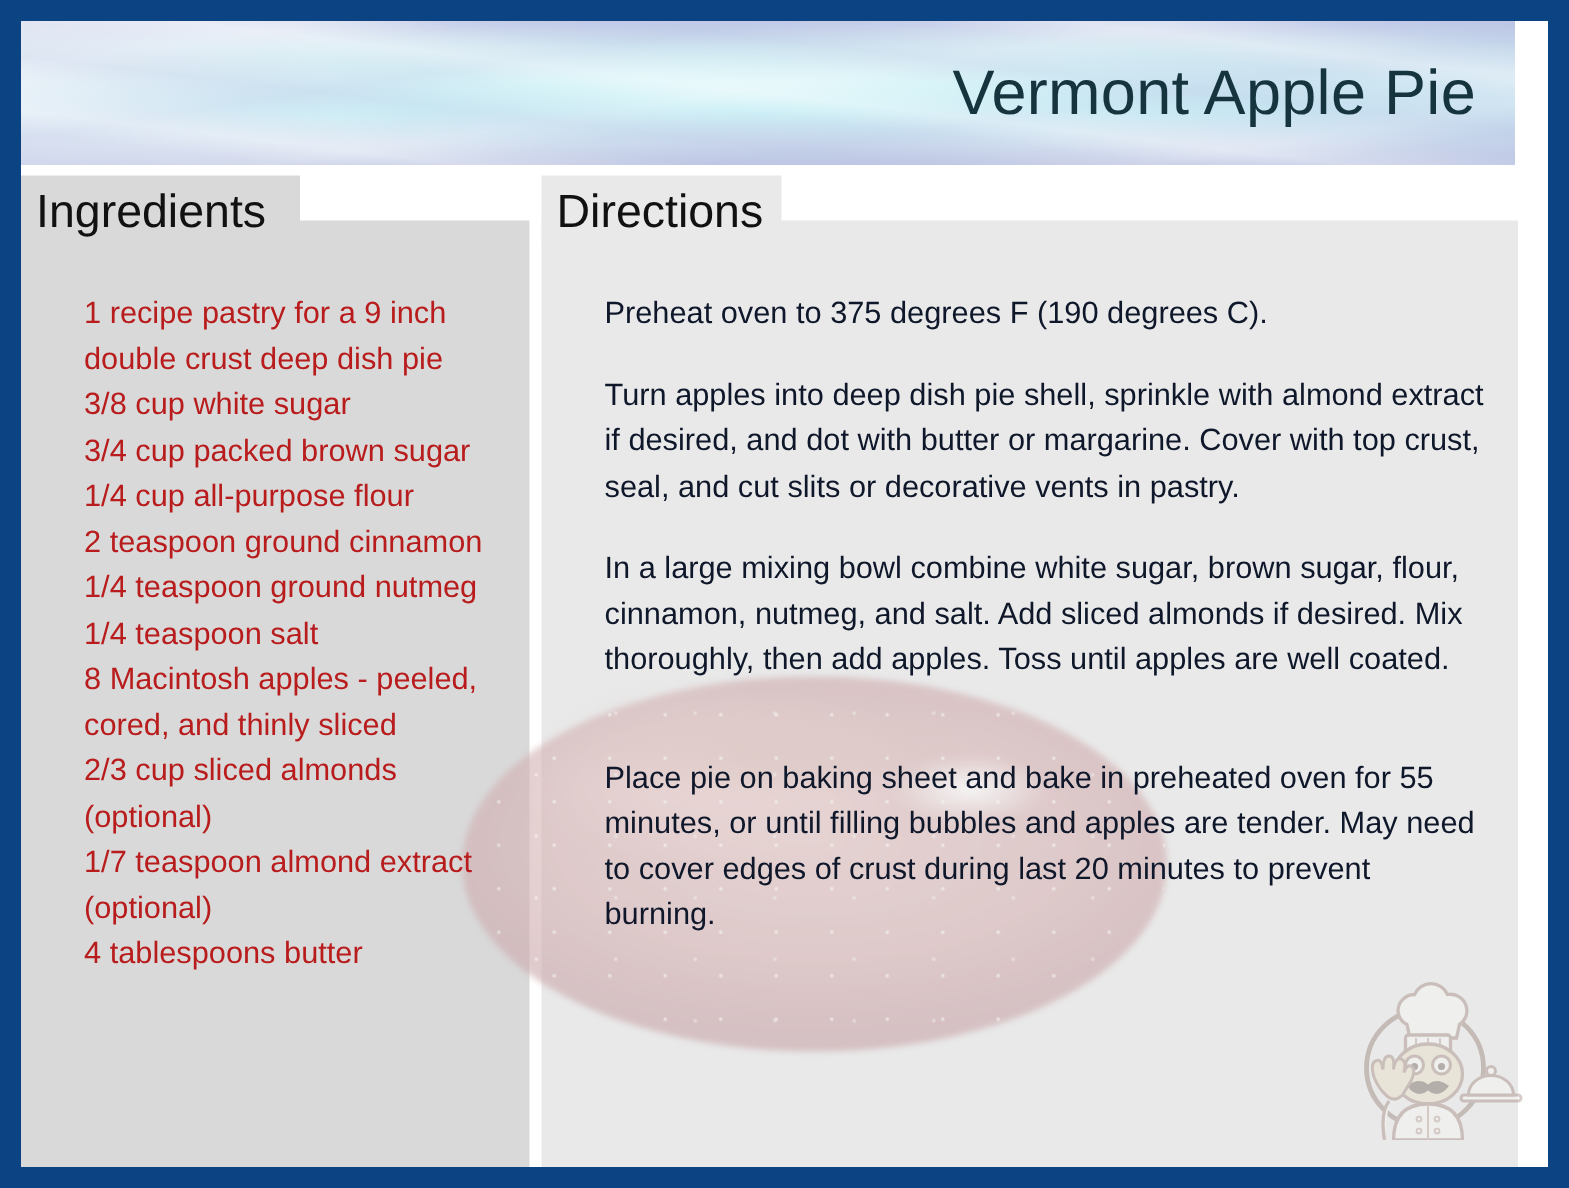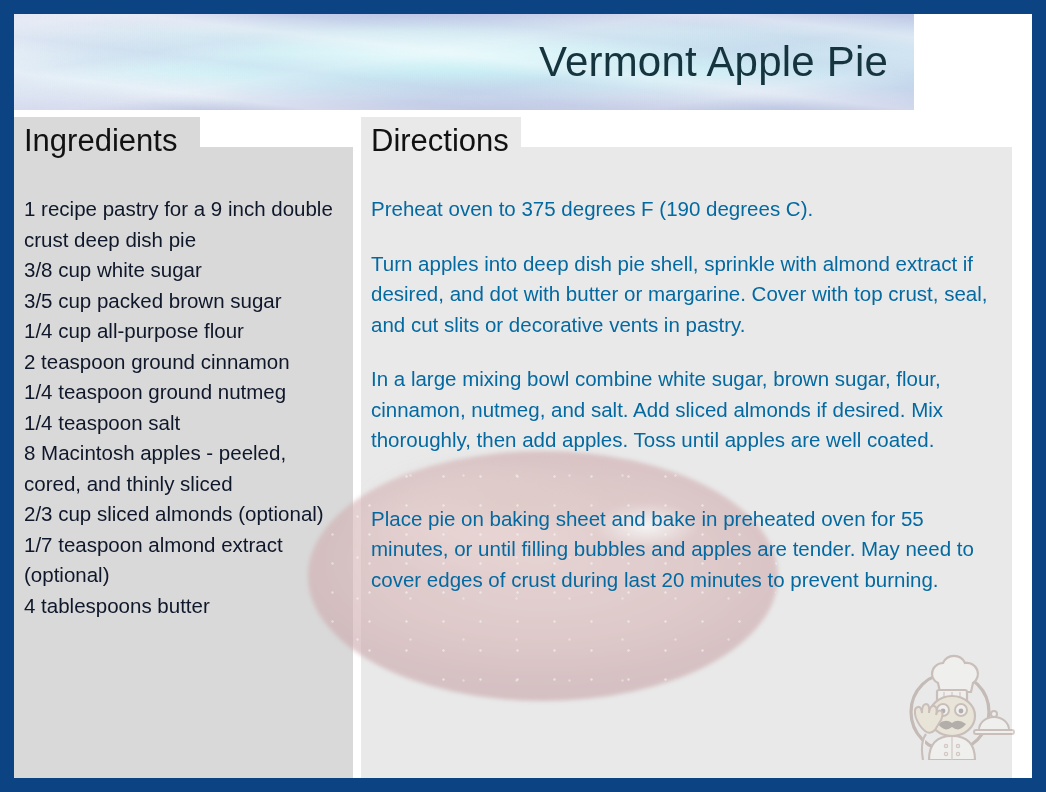--- a/index.html
+++ b/index.html
@@ -19,21 +19,21 @@
     background: #ffffff;
     border: 14px solid #0c4382;
     overflow: hidden;
   }
 
   
   .banner {
     position: absolute;
     left: 0px;
     top: 0px;
-    width: 900px;
+    width: 996px;
     height: 96px;
     background:
       linear-gradient(115deg, rgba(255,255,255,0.55) 0%, rgba(255,255,255,0) 28%),
       linear-gradient(66deg, rgba(183,192,226,0.45) 0%, rgba(183,192,226,0) 22%),
       linear-gradient(-68deg, rgba(186,196,228,0.40) 0%, rgba(186,196,228,0) 30%),
       linear-gradient(180deg, #c7cde9 0%, #d3e9f2 18%, #d8f4f8 42%, #ccf0f6 62%, #cfdcee 86%, #c2c9e4 100%);
     overflow: hidden;
   }
   .banner::before {
     content: "";
@@ -66,20 +66,21 @@
     color: #15343e;
     letter-spacing: 0.2px;
     white-space: nowrap;
     z-index: 2;
   }
 
   
   .panel {
     position: absolute;
     box-sizing: border-box;
+    padding-left: 32px;
   }
   .panel-ingredients {
     left: 0px;
     top: 133px;
     width: 339px;
     height: 631px;
     background: #d9d9d9;
   }
   .panel-directions {
     left: 347px;
@@ -122,30 +123,30 @@
   }
 
   .ing-list {
     margin: 0;
     padding: 0;
     list-style: none;
   }
   .ing-list li {
     font-size: 20.5px;
     line-height: 30.5px;
-    color: #0f172a;
+    color: #b91c1c;
   }
 
   .dir-body {
     padding: 47px 22px 0 10px;
   }
   .dir-p {
     font-size: 20.5px;
     line-height: 30.5px;
-    color: #0369a1;
+    color: #0f172a;
     margin: 0 0 24px 0;
   }
   .dir-p:last-child { margin-bottom: 0; margin-top: 48px; }
 
   
   .apple-wrap {
     position: absolute;
     left: 294px;
     top: 437px;
     width: 470px;
@@ -215,21 +216,21 @@
   </div>
 
   <div class="panel panel-ingredients">
     <div class="head-tab">
       <span class="head-text">Ingredients</span>
     </div>
     <div class="panel-body">
       <ul class="ing-list">
         <li>1 recipe pastry for a 9 inch double crust deep dish pie</li>
         <li>3/8 cup white sugar</li>
-        <li>3/5 cup packed brown sugar</li>
+        <li>3/4 cup packed brown sugar</li>
         <li>1/4 cup all-purpose flour</li>
         <li>2 teaspoon ground cinnamon</li>
         <li>1/4 teaspoon ground nutmeg</li>
         <li>1/4 teaspoon salt</li>
         <li>8 Macintosh apples - peeled, cored, and thinly sliced</li>
         <li>2/3 cup sliced almonds (optional)</li>
         <li>1/7 teaspoon almond extract (optional)</li>
         <li>4 tablespoons butter</li>
       </ul>
     </div>

